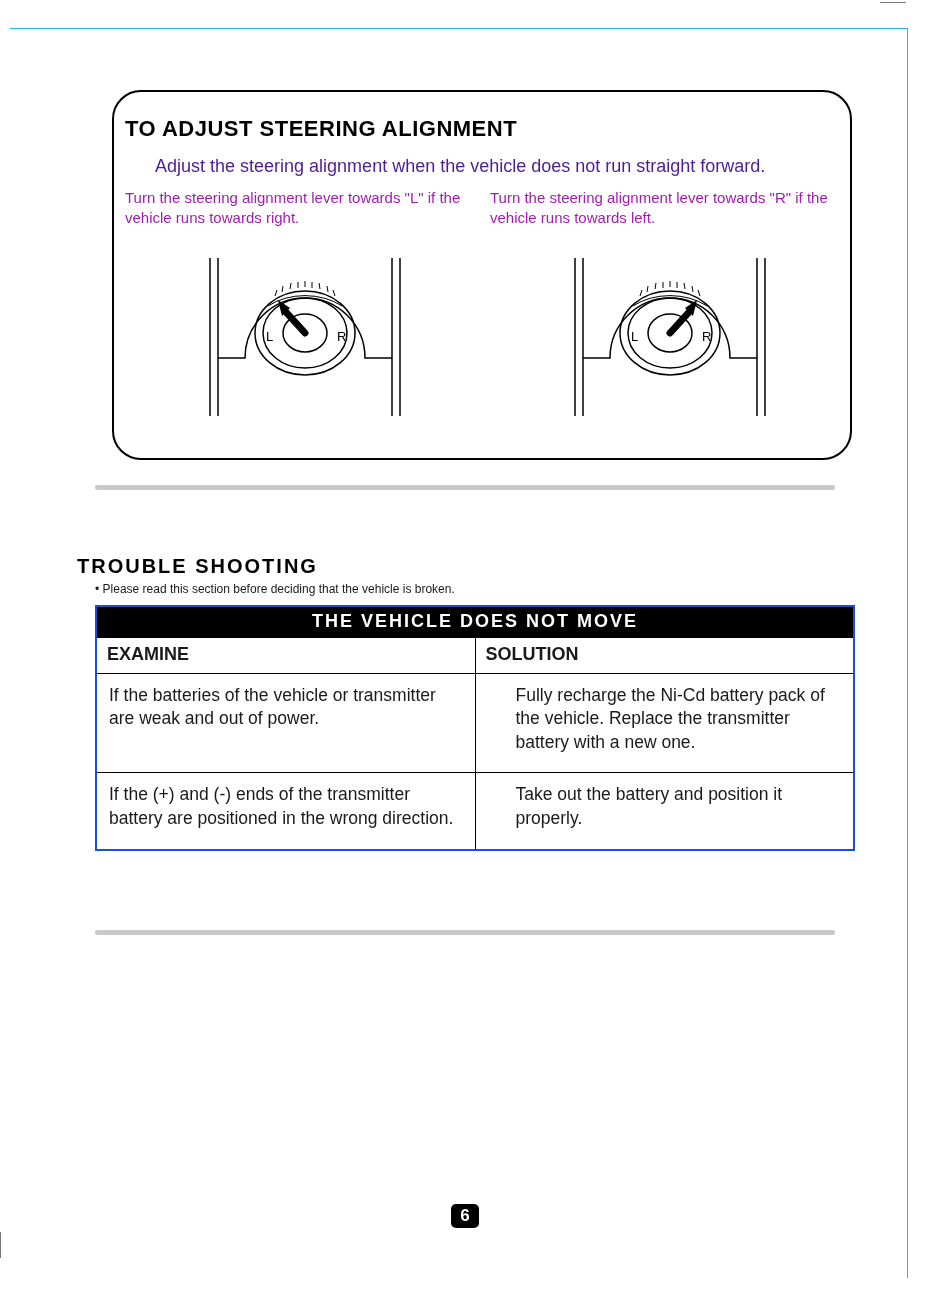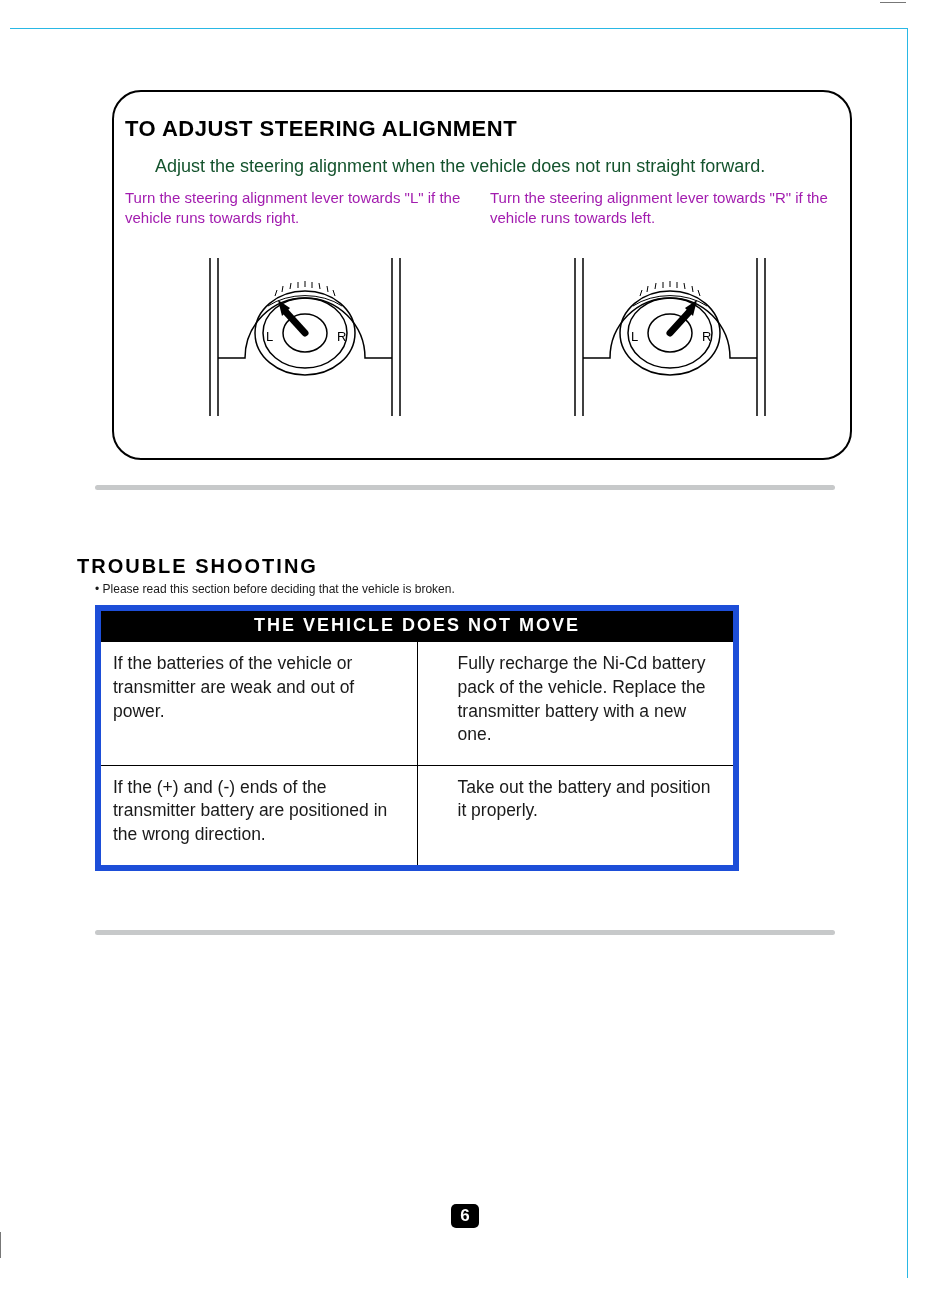--- a/index.html
+++ b/index.html
@@ -58,21 +58,21 @@
     position: absolute;
     top: 26px;
     left: 30px;
     color: #000;
   }
   .panel-sub {
     position: absolute;
     top: 66px;
     left: 60px;
     font-size: 18px;
-    color: #14532d;
+    color: #4c1d95;
   }
   .col {
     position: absolute;
     top: 98px;
     width: 360px;
     font-size: 15px;
     color: #a21caf;
     line-height: 1.35;
   }
   .col.left { left: 30px; }
@@ -112,22 +112,22 @@
     position: absolute;
     top: 532px;
     left: 55px;
     font-size: 12px;
     color: #1a1a1a;
   }
   .tbl {
     position: absolute;
     top: 555px;
     left: 55px;
-    width: 644px;
-    border: 6px solid #1d4ed8;
+    width: 760px;
+    border: 2px solid #1d4ed8;
     border-collapse: collapse;
   }
   .tbl .title-row td {
     background: #000;
     color: #fff;
     text-align: center;
     font-weight: 900;
     letter-spacing: 2px;
     font-size: 18px;
     padding: 2px 0 4px;
@@ -248,20 +248,24 @@
   <div class="divider d1"></div>
 
   <div class="ts-heading">TROUBLE SHOOTING</div>
   <div class="ts-note">• Please read this section before deciding that the vehicle is broken.</div>
 
   <table class="tbl">
     <tbody>
         <tr class="title-row">
       <td colspan="2">THE VEHICLE DOES NOT MOVE</td>
     </tr>
+    <tr class="head-row">
+      <td class="c1">EXAMINE</td>
+      <td class="c2">SOLUTION</td>
+    </tr>
     <tr>
       <td class="c1">If the batteries of the vehicle or transmitter are weak and out of power.</td>
       <td class="c2">Fully recharge the Ni-Cd battery pack of the vehicle. Replace the transmitter battery with a new one.</td>
     </tr>
     <tr>
       <td class="c1">If the (+) and (-) ends of the transmitter battery are positioned in the wrong direction.</td>
       <td class="c2">Take out the battery and position it properly.</td>
     </tr>
   </tbody>
     </table>

